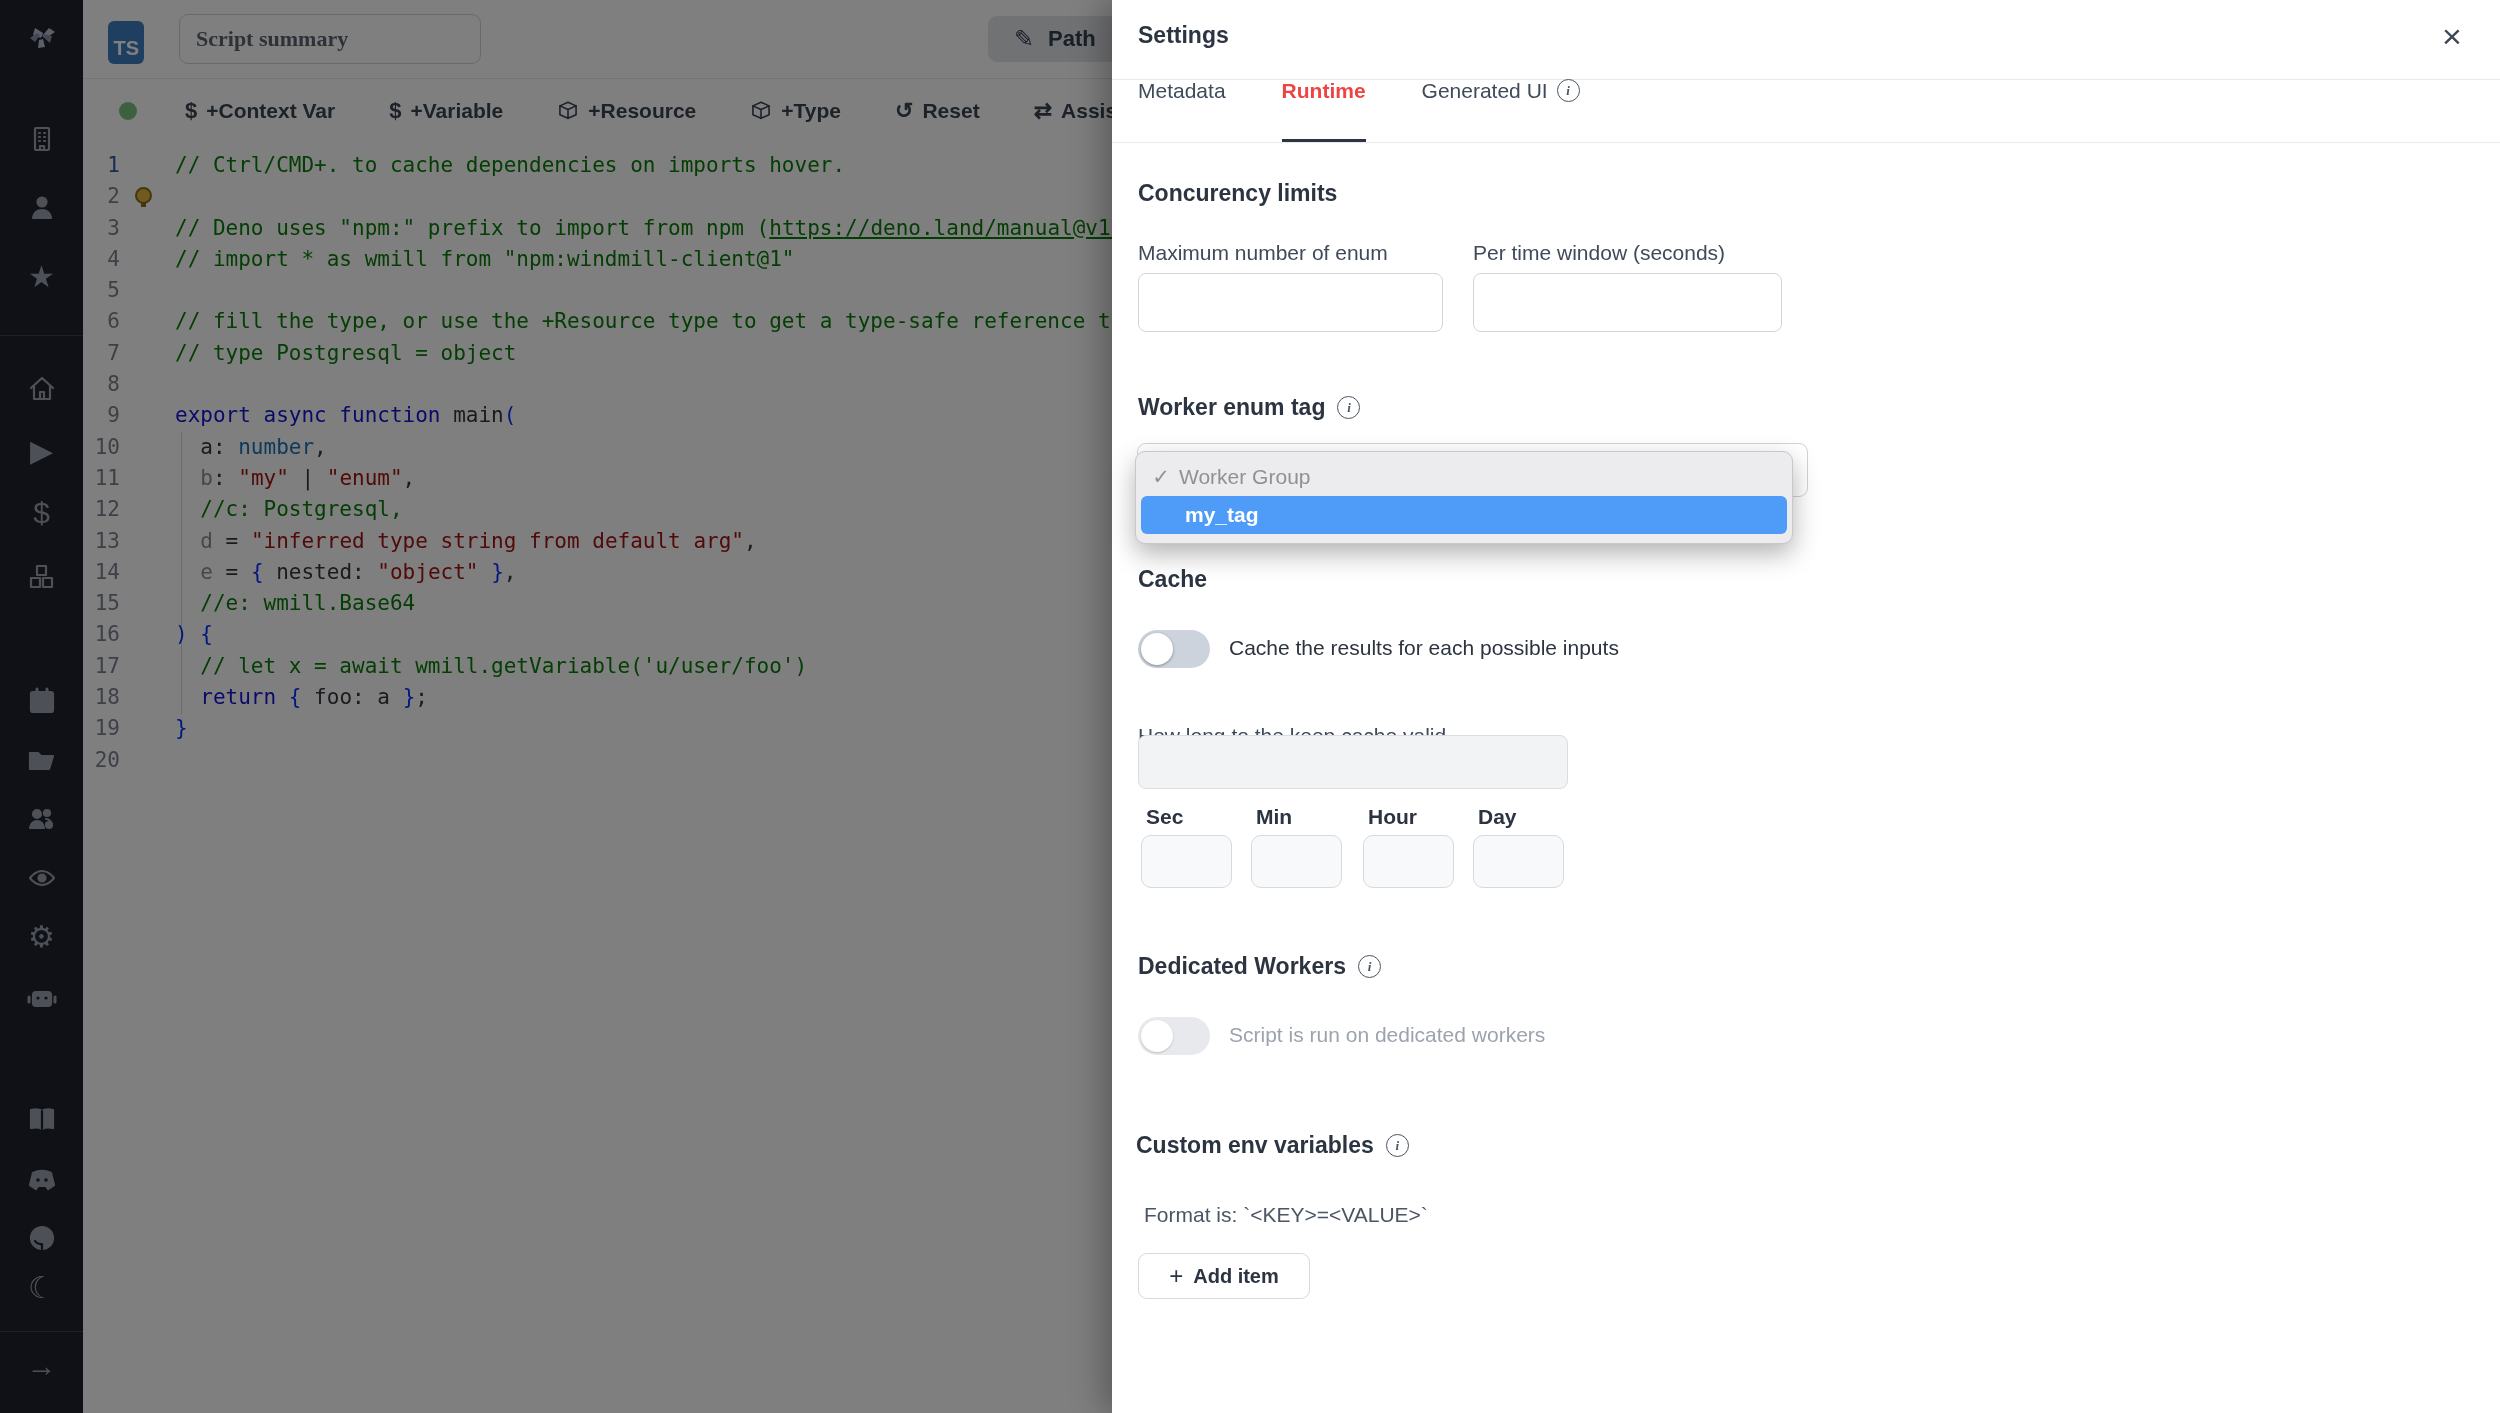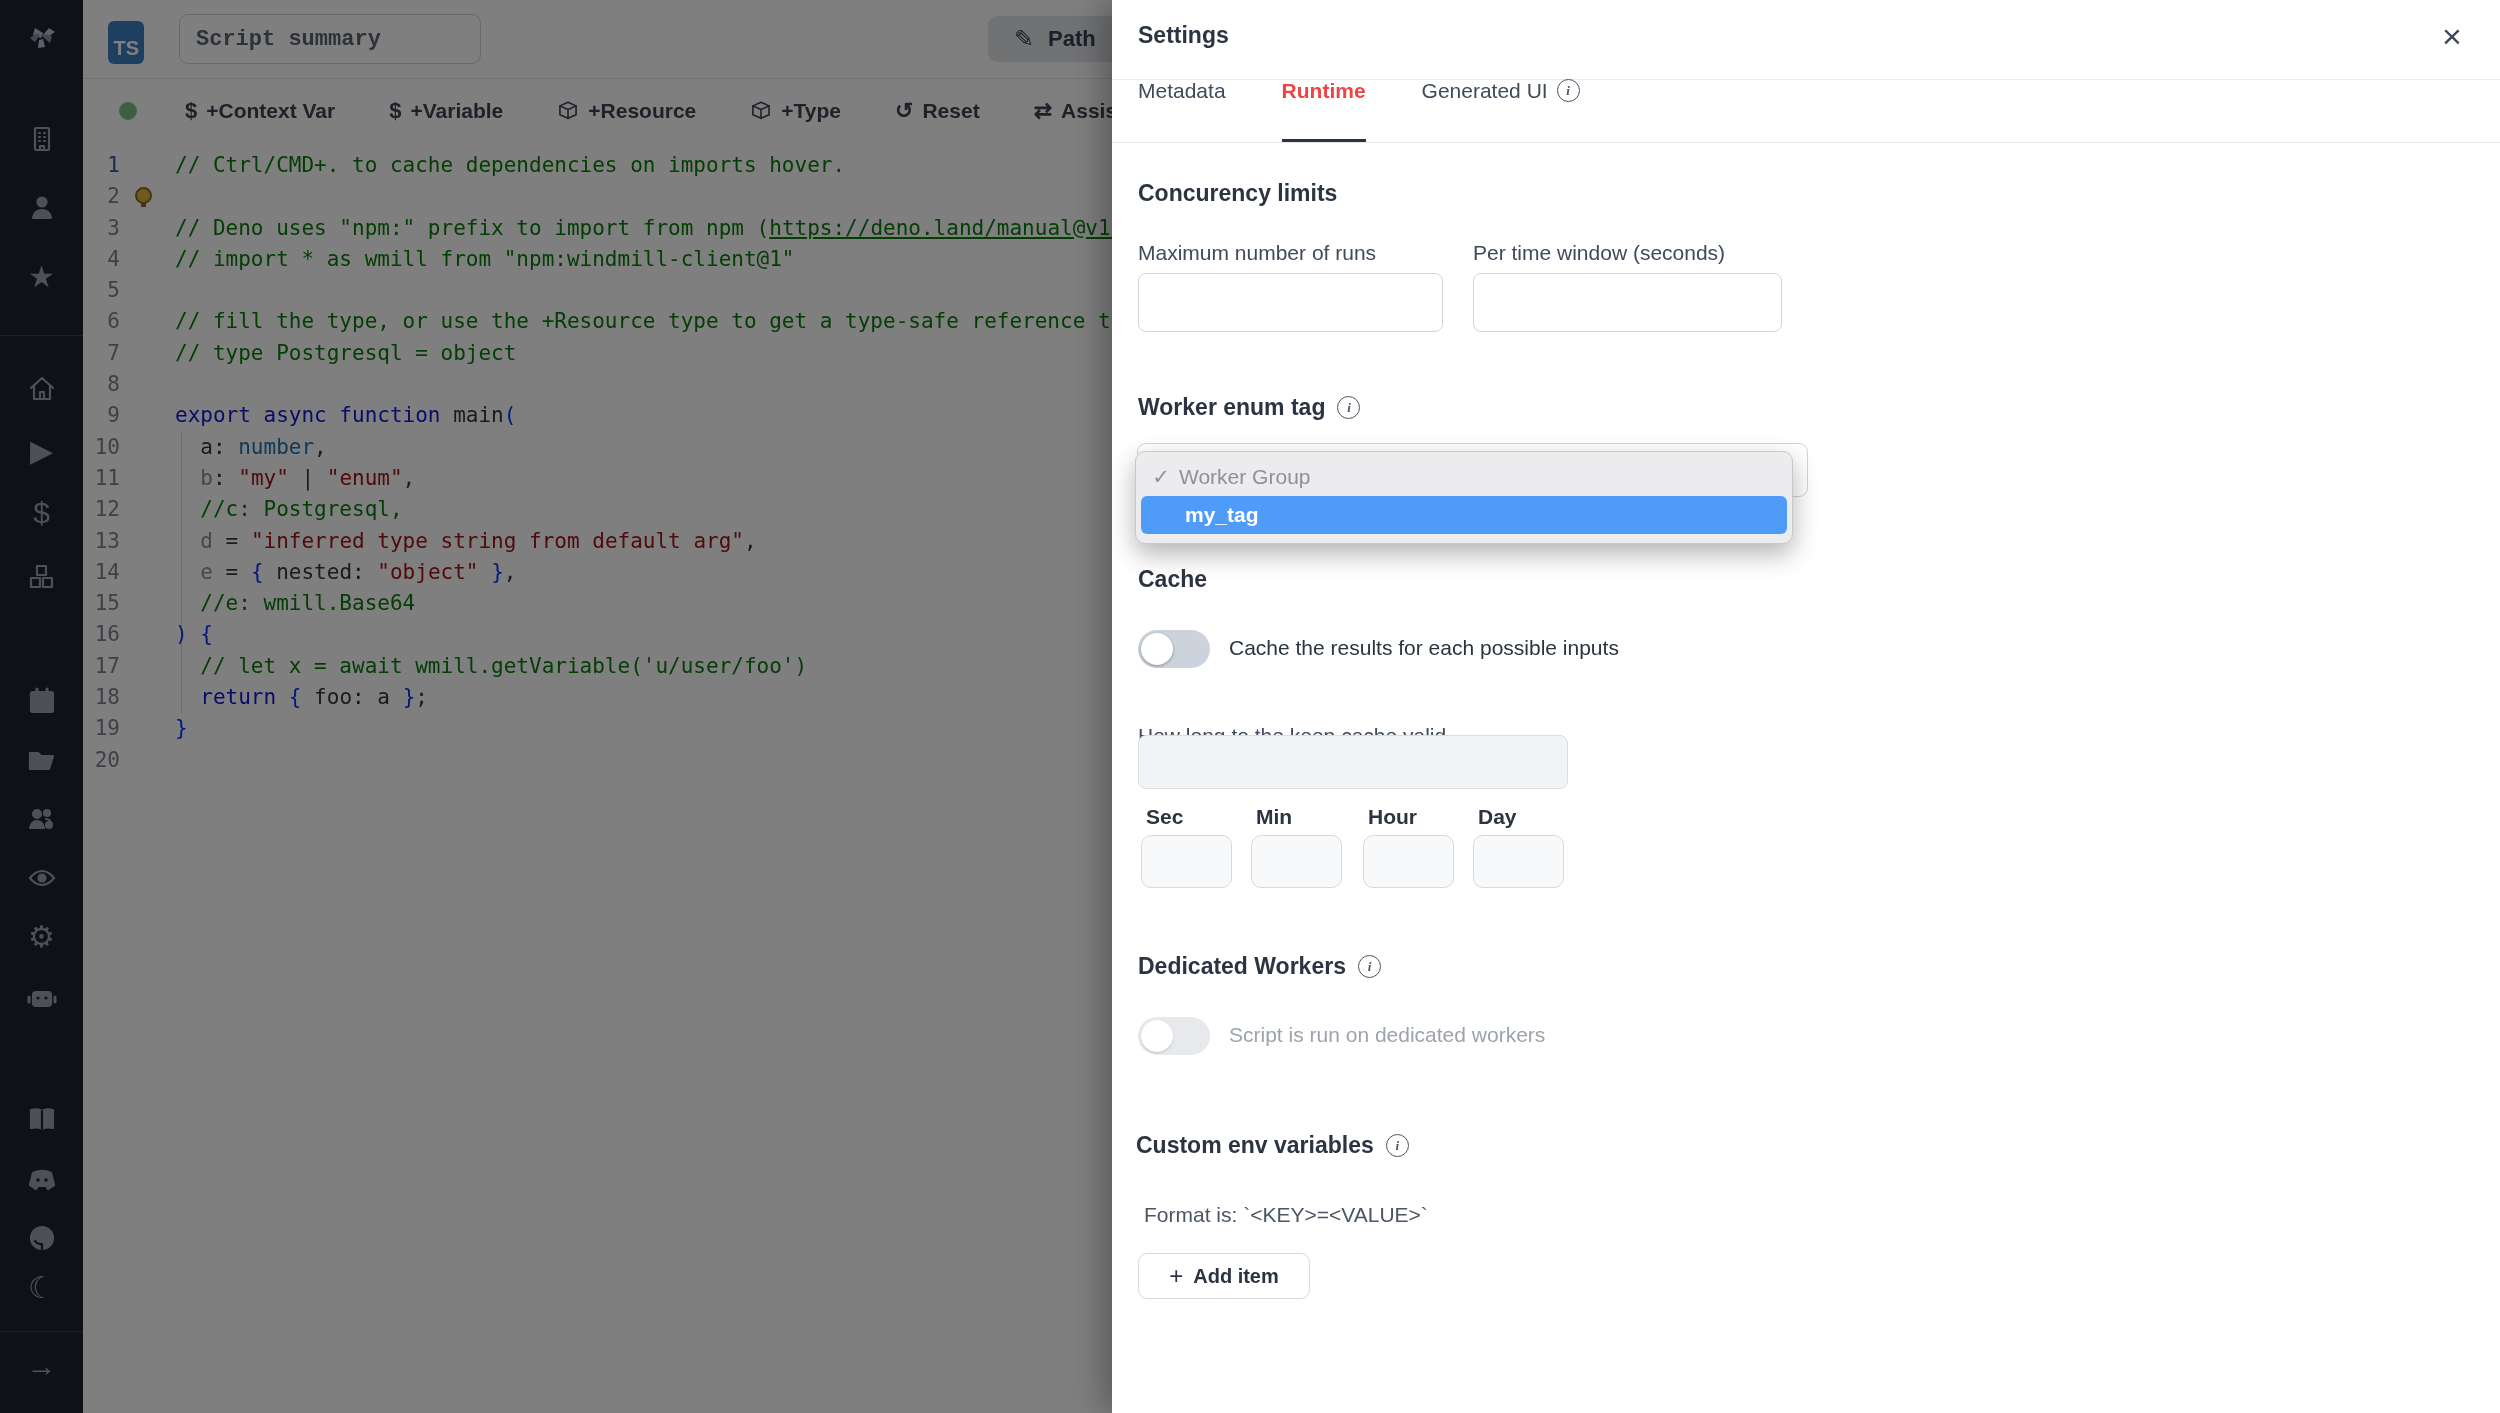--- a/index.html
+++ b/index.html
@@ -12,21 +12,21 @@
              font-size:30px;line-height:1;display:flex;align-items:center;justify-content:center;}
   .side-icon svg{width:30px;height:30px;display:block;}
   .side-div{position:absolute;left:0;width:83px;height:1px;background:#3a4150;}
 
   .topbar{position:absolute;left:83px;top:0;right:0;height:78px;background:#ffffff;
           border-bottom:1px solid #e5e7eb;z-index:1;}
   .ts-badge{position:absolute;left:25px;top:21px;width:36px;height:43px;background:#3f7fc1;
             border-radius:6px;color:#fff;font-weight:bold;font-size:20px;display:flex;
             align-items:flex-end;justify-content:flex-end;padding:0 5px 4px 0;box-sizing:border-box;}
   .summary-input{position:absolute;left:96px;top:14px;width:302px;height:50px;box-sizing:border-box;
-            border:1px solid #cfd4da;border-radius:9px;background:#fff;font-family:Liberation Mono, monospace;
+            border:1px solid #cfd4da;border-radius:9px;background:#fff;font-family:Liberation Serif, serif;
             font-size:22px;font-weight:bold;color:#5b6573;padding:0 16px;outline:none;}
   .summary-input::placeholder{color:#5b6573;opacity:1;}
   .path-btn{position:absolute;left:905px;top:16px;width:220px;height:46px;background:#e2e5e9;
             border:none;border-radius:9px 0 0 9px;font-size:22px;font-weight:bold;color:#32404e;
             display:flex;align-items:center;gap:14px;padding:0 0 0 26px;font-family:"Liberation Sans",sans-serif;}
   .pencil{font-size:24px;font-weight:normal;}
 
   .toolbar{position:absolute;left:83px;top:79px;right:0;height:64px;background:#ffffff;
            border-bottom:1px solid #e5e7eb;display:flex;align-items:center;z-index:1;}
   .live-dot{width:18px;height:18px;border-radius:50%;background:#79c283;margin:0 0 0 36px;flex:none;}
@@ -273,21 +273,21 @@
     </button>
     <button class="tab">
       <span>Generated UI</span>
       <span class="info-i">i</span>
     </button>
   </div>
 
   <div class="sec-h" style="left:26px;top:180px">
     <span>Concurency limits</span>
   </div>
-  <div class="f-label" style="left:26px;top:241px">Maximum number of runs</div>
+  <div class="f-label" style="left:26px;top:241px">Maximum number of enum</div>
   <div class="f-label" style="left:361px;top:241px">Per time window (seconds)</div>
   <input class="t-input" style="left: 26px; top: 273px; width: 305px; height: 59px;" value="">
   <input class="t-input" style="left: 361px; top: 273px; width: 309px; height: 59px;" value="">
 
   <div class="sec-h" style="left:26px;top:394px">
     <span>Worker enum tag</span>
     <span class="info-i">i</span>
   </div>
   <div class="wg-select"></div>
 

